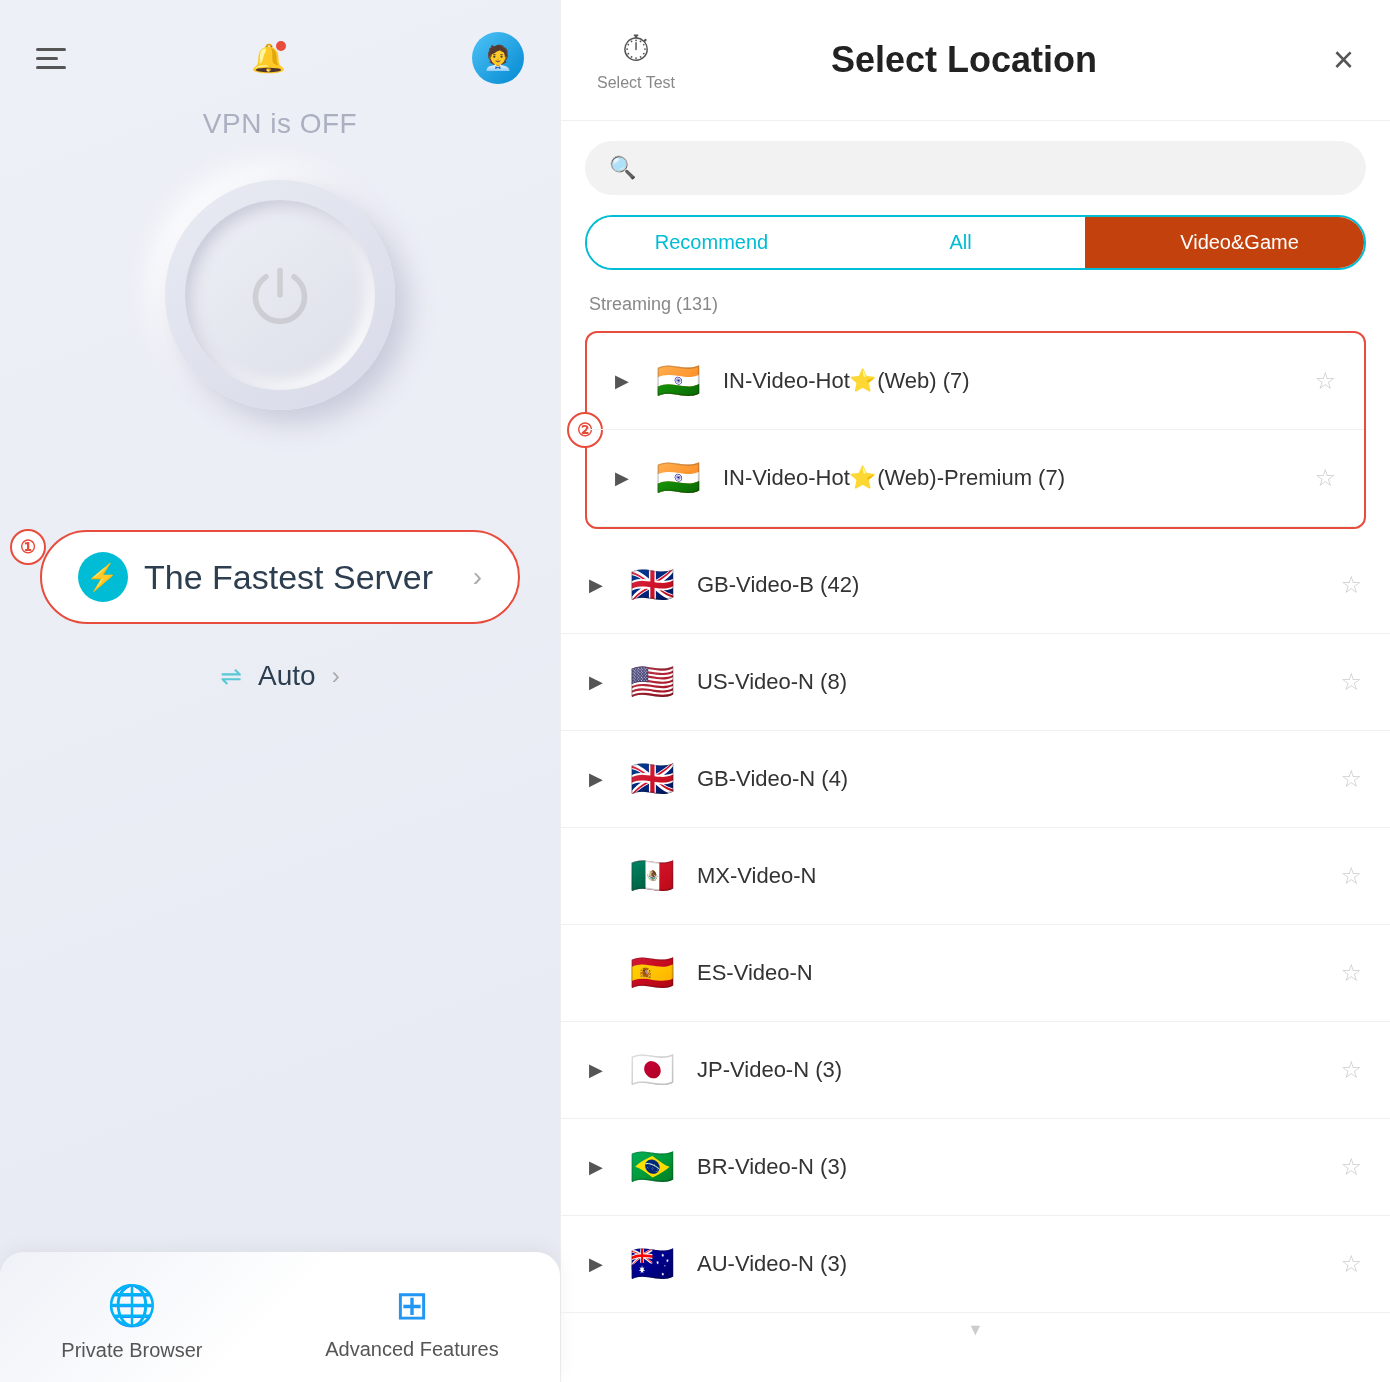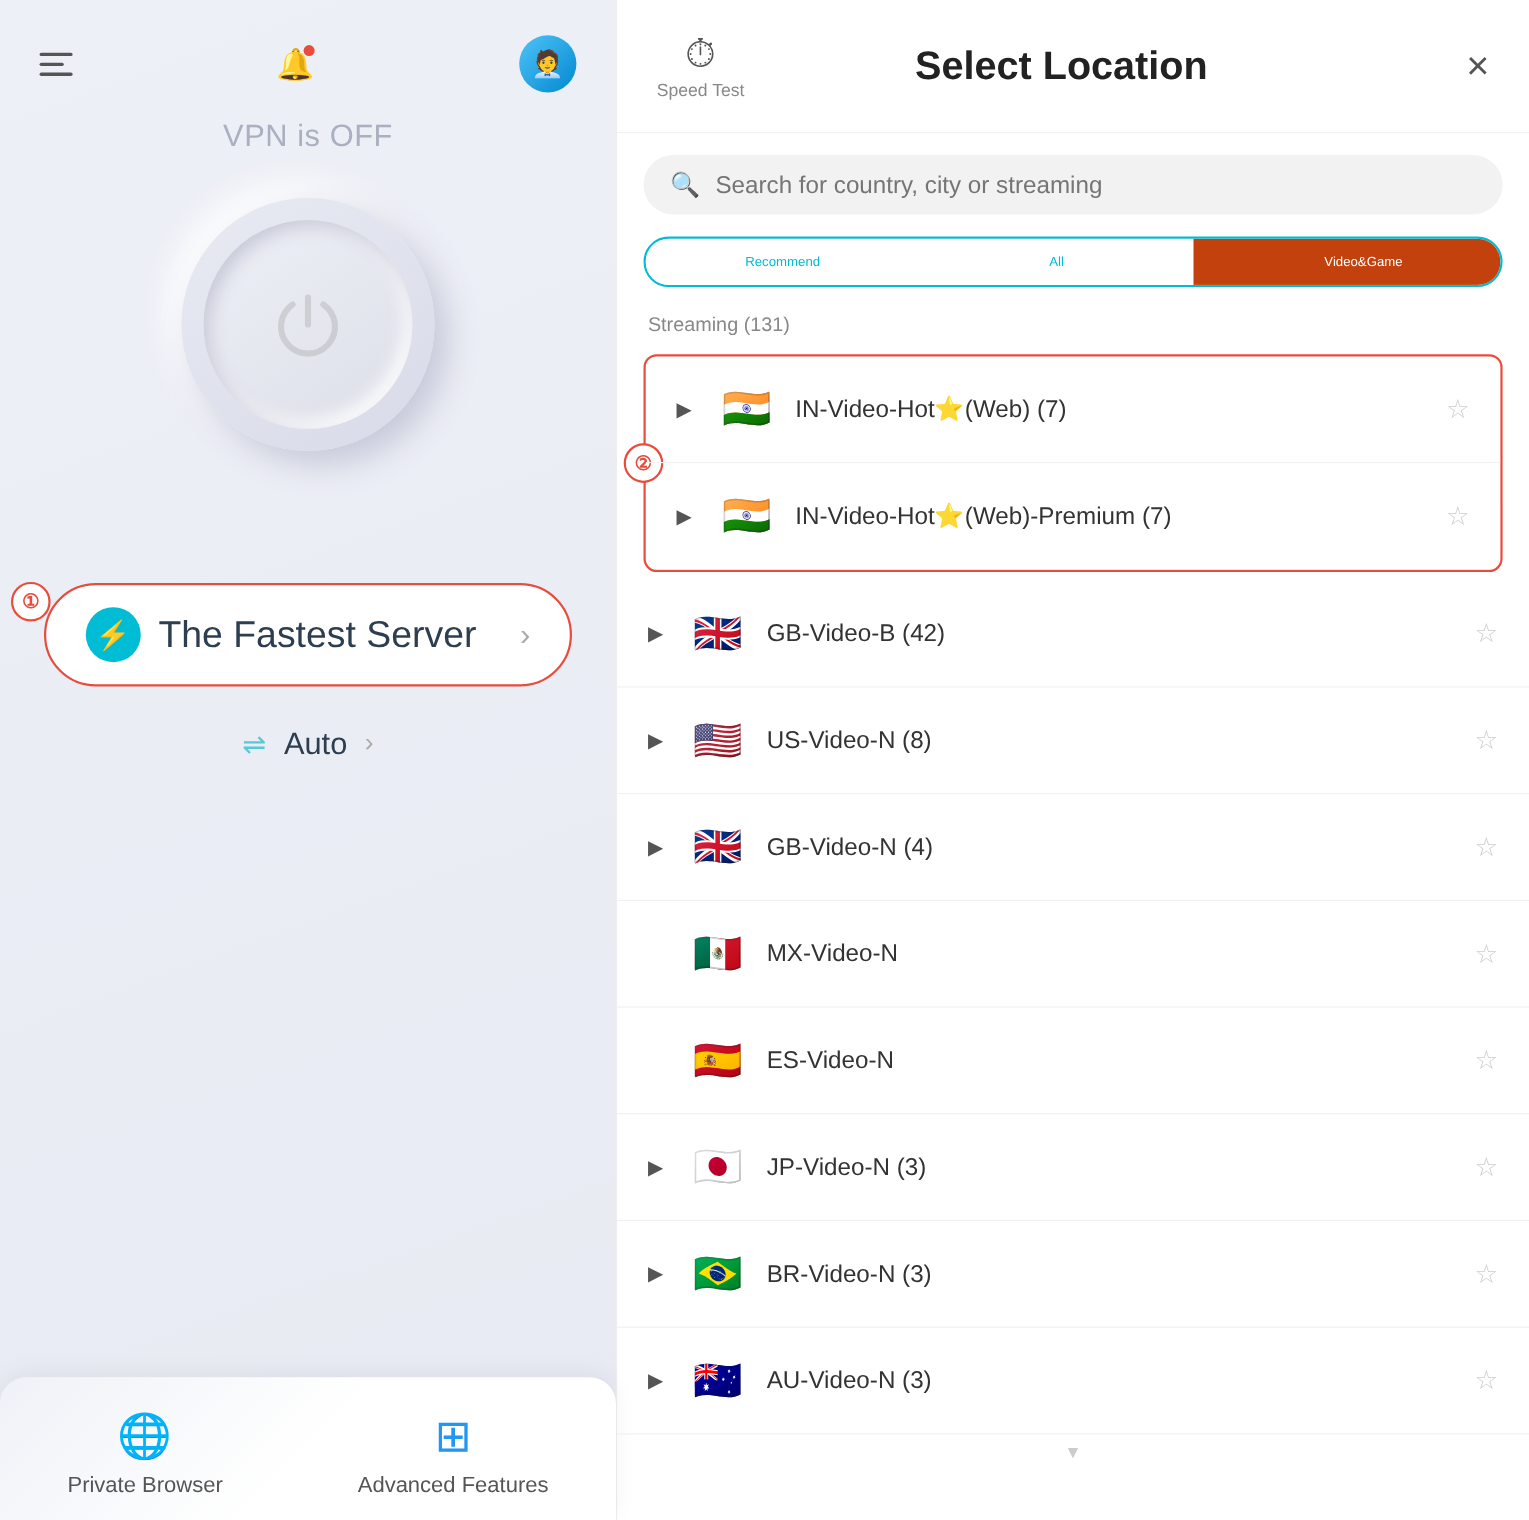--- a/index.html
+++ b/index.html
@@ -312,21 +312,21 @@
     .tab-row {
       display: flex;
       margin: 0 24px 16px 24px;
       border-radius: 30px;
       overflow: hidden;
       border: 2px solid #00bcd4;
     }
     .tab-btn {
       flex: 1;
       padding: 14px 0;
-      font-size: 12px;
+      font-size: 20px;
       text-align: center;
       cursor: pointer;
       background: white;
       color: #00bcd4;
       font-weight: 500;
       border: none;
       outline: none;
     }
     .tab-btn.active {
       background: #c2410c;
@@ -477,29 +477,28 @@
     </div>
   </div>
 
 </div>
 
 <div class="right-panel">
 
   <div class="right-header">
     <div class="speed-test-icon-wrap">
       <span class="speed-test-icon">⏱</span>
-      <span class="speed-test-label">Speed Test</span>
+      <span class="speed-test-label">Select Test</span>
     </div>
     <div class="select-location-title">Select Location</div>
     <div class="close-btn">×</div>
   </div>
 
   <div class="search-bar">
     <span class="search-icon">🔍</span>
-    <input class="search-input" type="text" placeholder="Search for country, city or streaming" style="">
   </div>
 
   <div class="tab-row">
     <button class="tab-btn">Recommend</button>
     <button class="tab-btn">All</button>
     <button class="tab-btn active">Video&amp;Game</button>
   </div>
 
   <div class="streaming-header">Streaming (131)</div>
 

